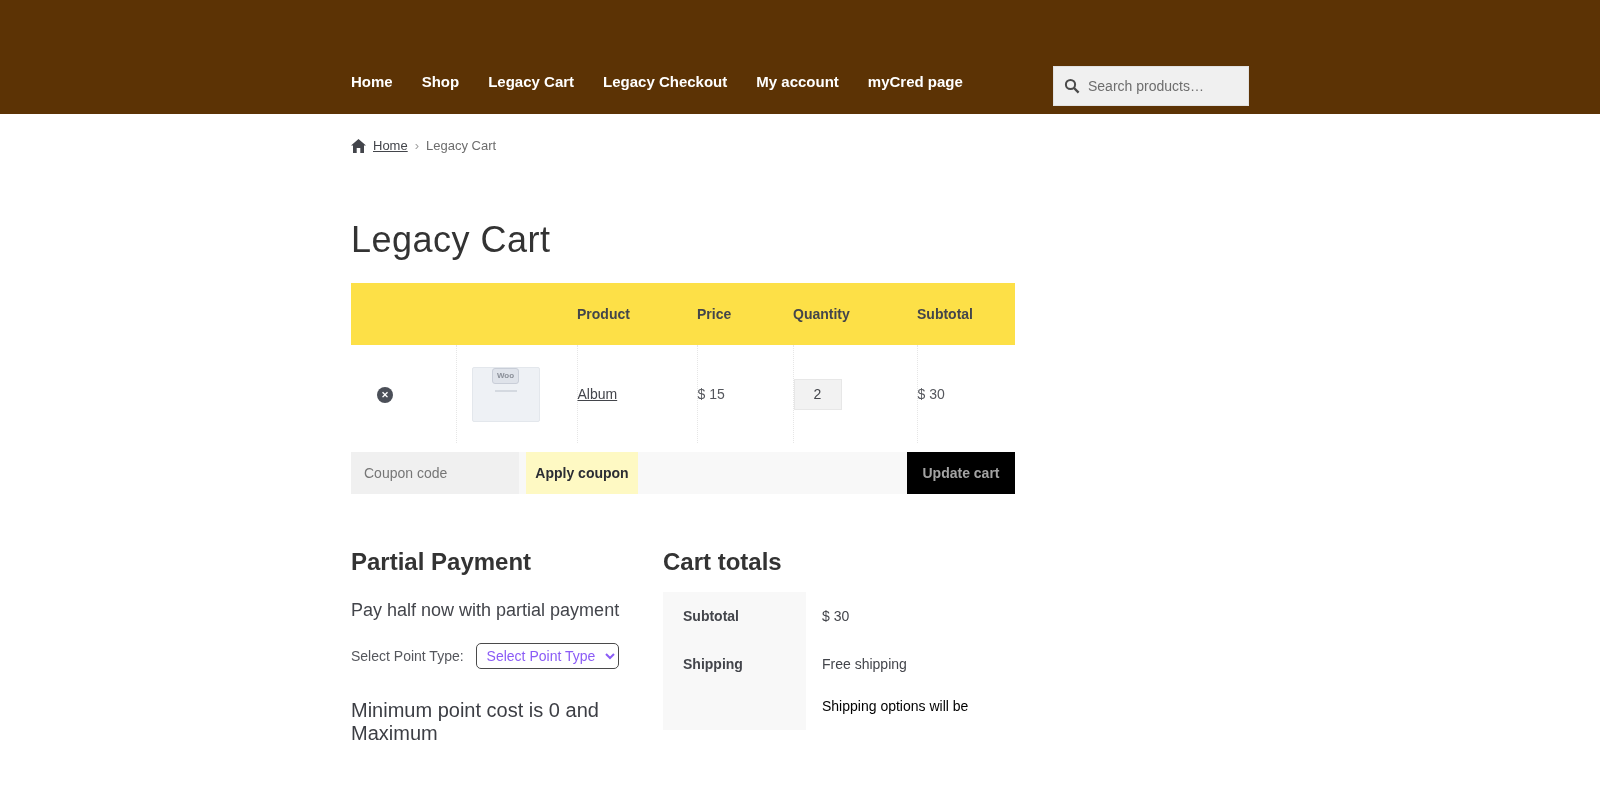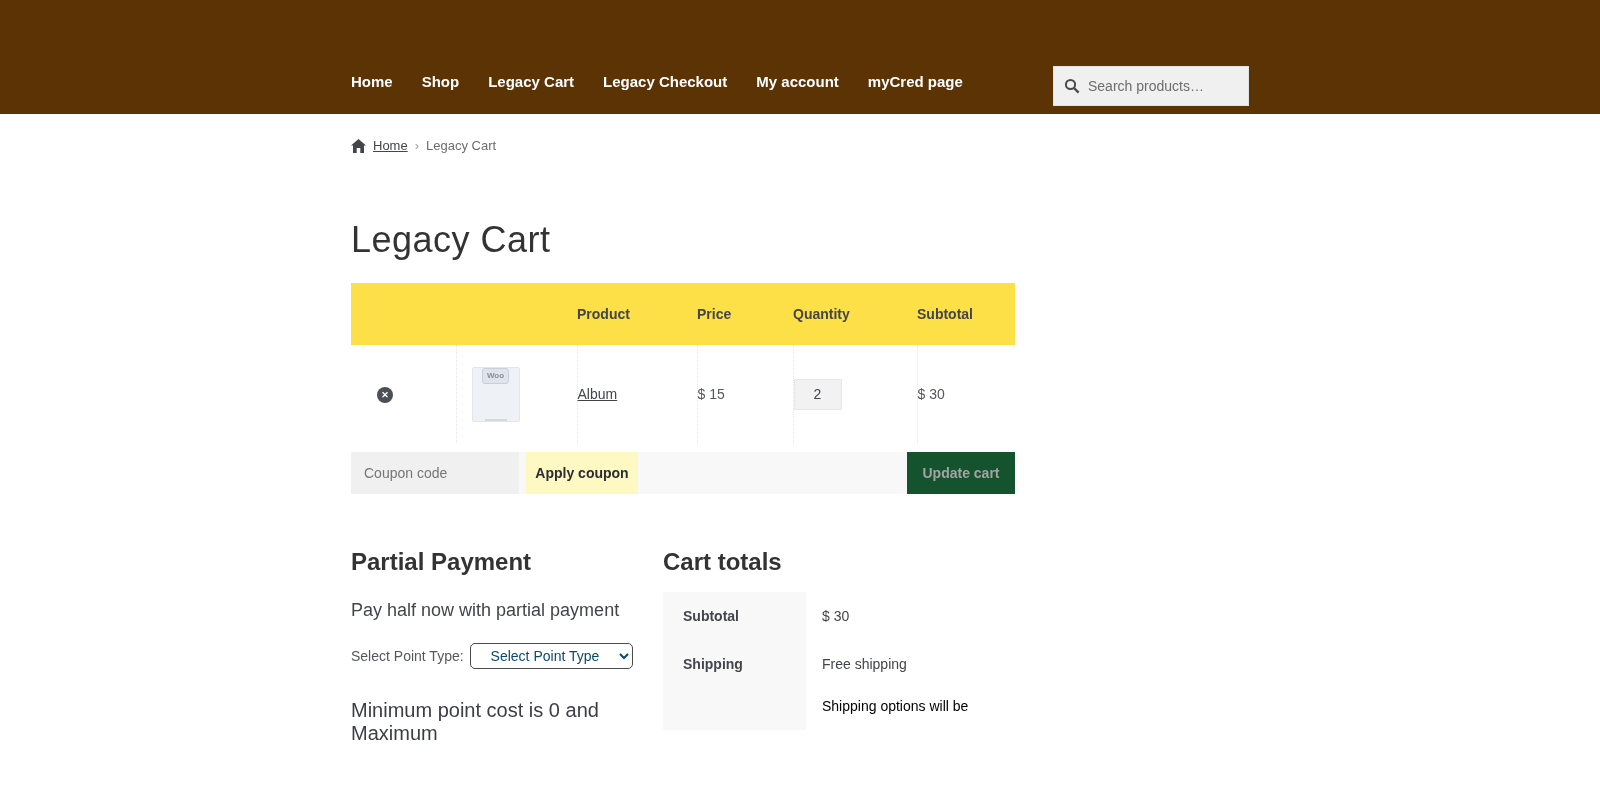--- a/index.html
+++ b/index.html
@@ -62,22 +62,22 @@
   .col-product { width: 120px; } .col-price { width: 96px; }
   .col-qty { width: 124px; } .col-subtotal { width: 98px; }
   .cell-remove { padding-left: 26px; }
   .remove-btn {
     display: inline-block; width: 16px; height: 16px; border-radius: 50%;
     background: #4b4f58; color: #fff; font-size: 9px; line-height: 16px;
     text-align: center; font-weight: 700; cursor: pointer; text-decoration: none;
   }
   .cell-thumb { padding-left: 15px; }
   .product-thumb {
-    width: 48px; height: 55px; background: #eef1f5; border: 1px solid #e3e7ec;
-    border-radius: 2px; display: flex; flex-direction: column; align-items: center; justify-content: space-between;
+    width: 68px; height: 55px; background: #eef1f5; border: 1px solid #e3e7ec;
+    border-radius: 2px; display: flex; flex-direction: column; align-items: center; justify-content: flex-start;
   }
   .product-thumb .woo-badge {
     background: #dfe3ea; color: #8a8f98; border: 1px solid #c9ced8; border-radius: 3px;
     font-size: 8px; font-weight: 700; padding: 3px 4px; line-height: 1;
   }
   .product-thumb .thumb-line { width: 22px; height: 2px; background: #d4d9e0; margin-top: 6px; }
   .product-link { color: #43454b; }
   .price-text { color: #55575d; }
   .qty-input {
     width: 48px; height: 31px; background: #f2f2f2; border: 1px solid #e7e7e7;
@@ -93,34 +93,34 @@
     width: 168px; border: 0; background: #f0f0f0; padding: 0 13px;
     font-family: inherit; font-size: 14px; color: #43454b; outline: none;
   }
   .coupon-input::placeholder { color: #767676; opacity: 1; }
   .btn-apply {
     width: 112px; margin-left: 7px; border: 0; background: #fef9c3;
     font-family: inherit; font-size: 14px; font-weight: 600; color: #2b2d33; cursor: pointer;
   }
   .coupon-spacer { flex: 1; }
   .btn-update {
-    width: 108px; border: 0; background: #14532d;
+    width: 108px; border: 0; background: #000000;
     font-family: inherit; font-size: 14px; font-weight: 600; color: #a3a3a3;
   }
 
   
   .bottom-section { display: flex; margin-top: 54px; }
   .partial-col { width: 312px; }
   .totals-col { flex: 1; }
   .section-title { font-size: 24px; font-weight: 700; color: #333; }
   .partial-desc { margin-top: 24px; font-size: 18px; color: #43454b; }
   .point-row { margin-top: 22px; display: flex; align-items: center; font-size: 14px; color: #55575d; }
   .point-select {
-    margin-left: 6px; font-family: inherit; font-size: 14px; color: #0c4a6e;
-    padding: 3px 16px; border: 1px solid #4a4a4a; border-radius: 5px; background: #fff;
+    margin-left: 12px; font-family: inherit; font-size: 14px; color: #8b5cf6;
+    padding: 3px 6px; border: 1px solid #4a4a4a; border-radius: 5px; background: #fff;
   }
   .partial-note { margin-top: 30px; font-size: 20px; font-weight: 300; color: #3c3e44; }
 
   .totals-table { width: 100%; border-collapse: collapse; margin-top: 16px; }
   .totals-table th {
     width: 143px; background: #f8f8f8; text-align: left; font-weight: 700;
     color: #43454b; padding: 16px 0 16px 20px; vertical-align: top; font-size: 14px;
   }
   .totals-table td { padding: 16px 0 16px 16px; vertical-align: top; font-size: 14px; color: #43454b; }
   .shipping-note { margin-top: 26px; color: #000000; }

